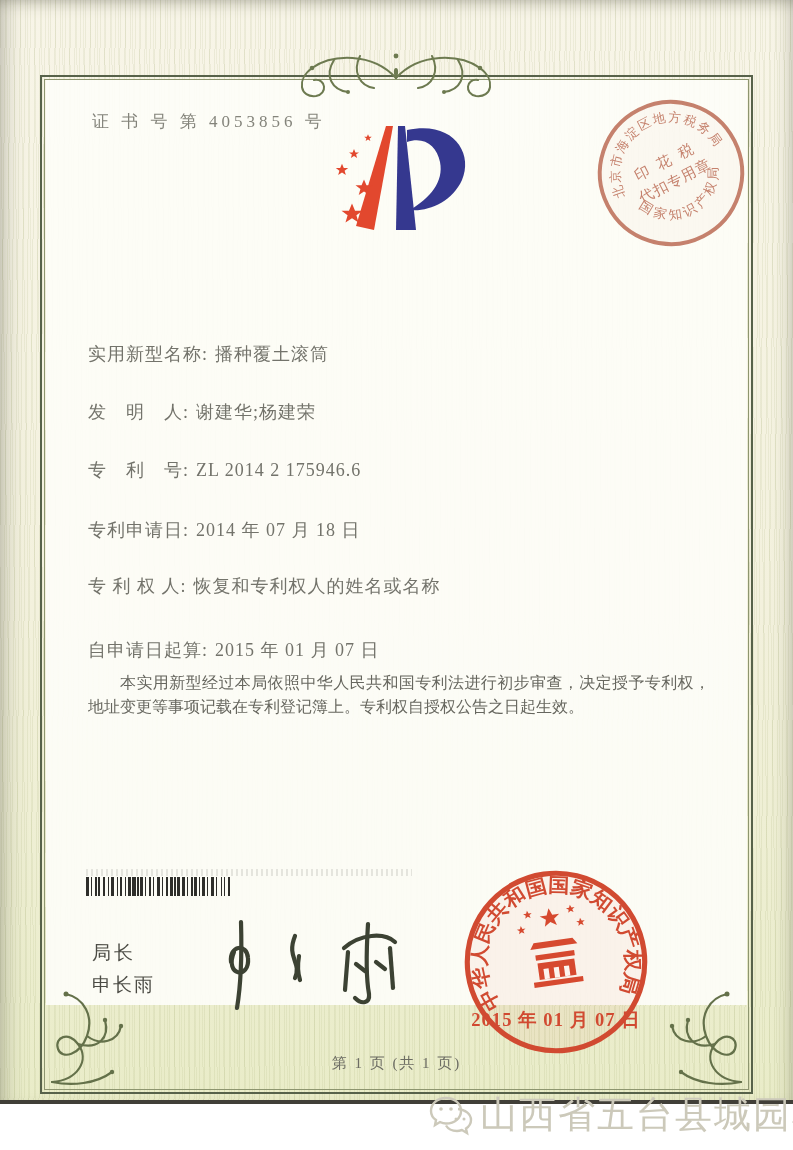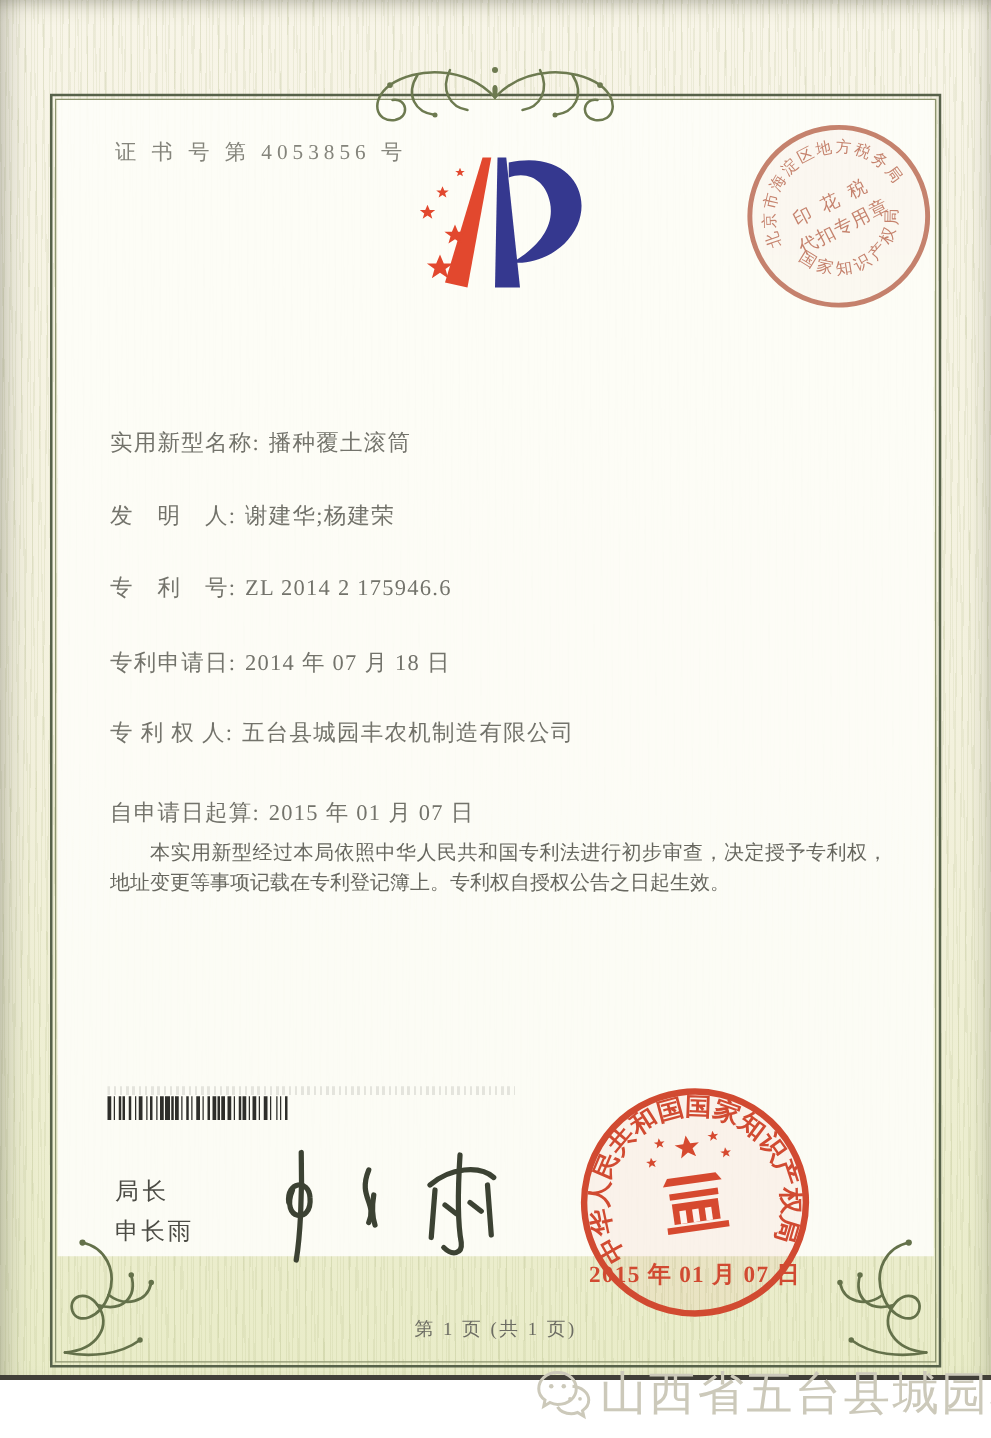--- a/index.html
+++ b/index.html
@@ -177,21 +177,21 @@
     <div class="field f1">
       <span>发　明　人:</span><span class="val">谢建华;杨建荣</span>
     </div>
     <div class="field f2">
       <span>专　利　号:</span><span class="val">ZL 2014 2 175946.6</span>
     </div>
     <div class="field f3">
       <span>专利申请日:</span><span class="val">2014 年 07 月 18 日</span>
     </div>
     <div class="field f4">
-      <span>专 利 权 人:</span><span class="val">五台县城园丰农机制造有限公司</span>
+      <span>专 利 权 人:</span><span class="val">恢复和专利权人的姓名或名称</span>
     </div>
     <div class="field f5">
       <span>自申请日起算:</span><span class="val">2015 年 01 月 07 日</span>
     </div>
 
     <div class="body-text">
       <p>本实用新型经过本局依照中华人民共和国专利法进行初步审查，决定授予专利权，地址变更等事项记载在专利登记簿上。专利权自授权公告之日起生效。</p>
     </div>
 
     <div class="smear"></div>

